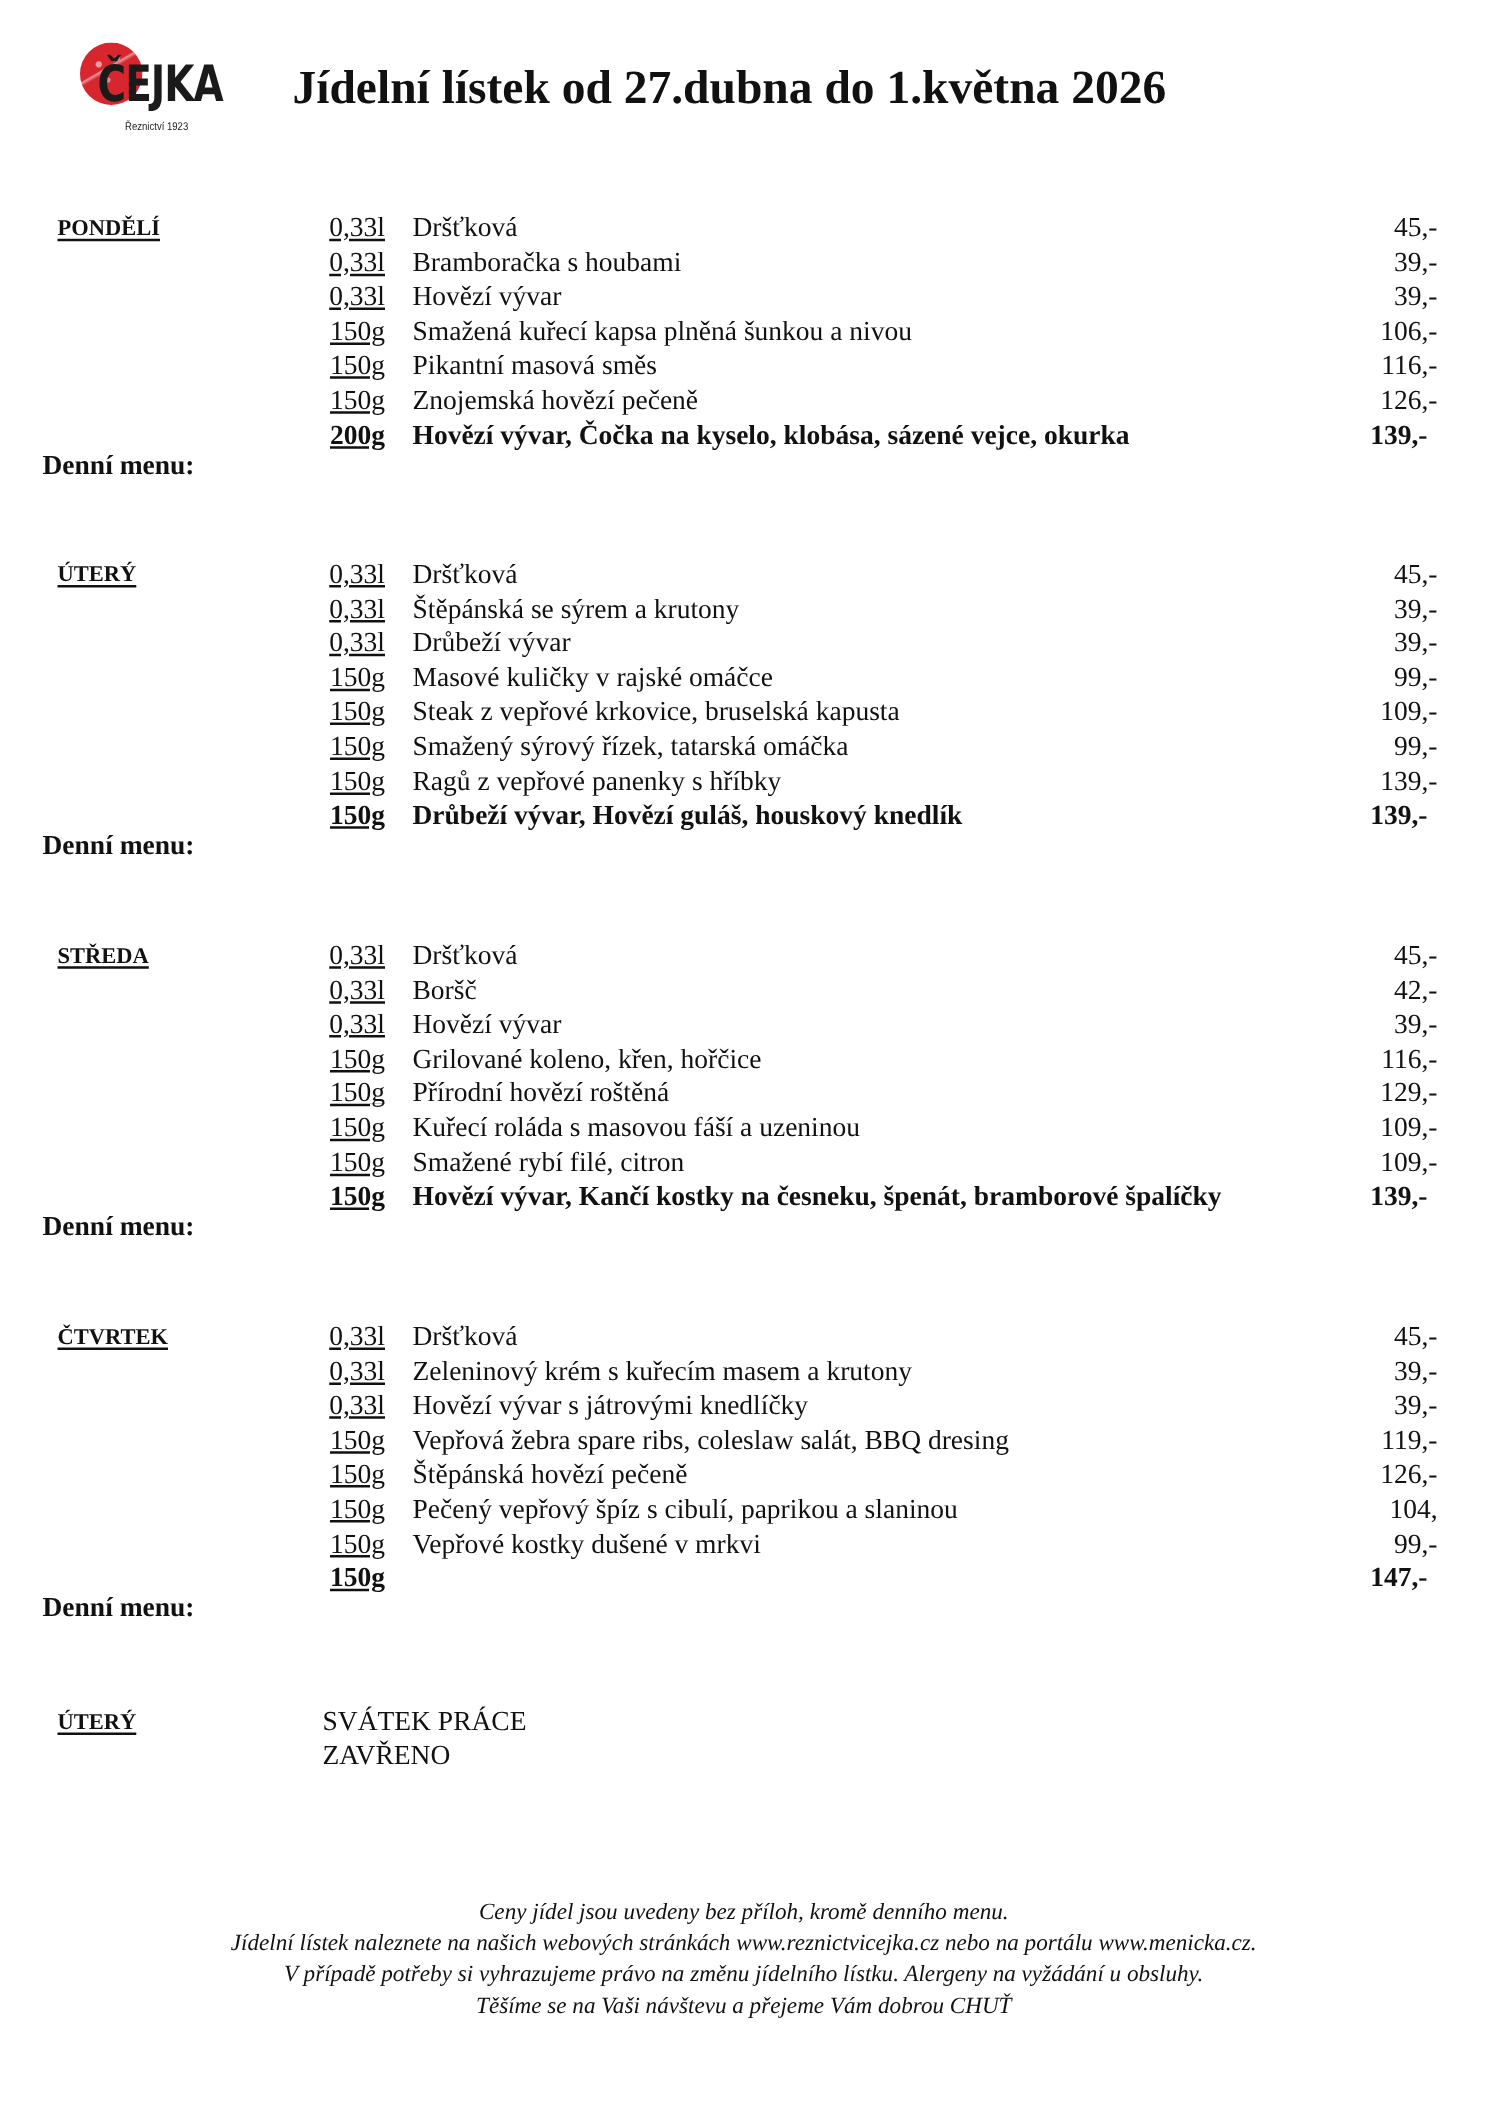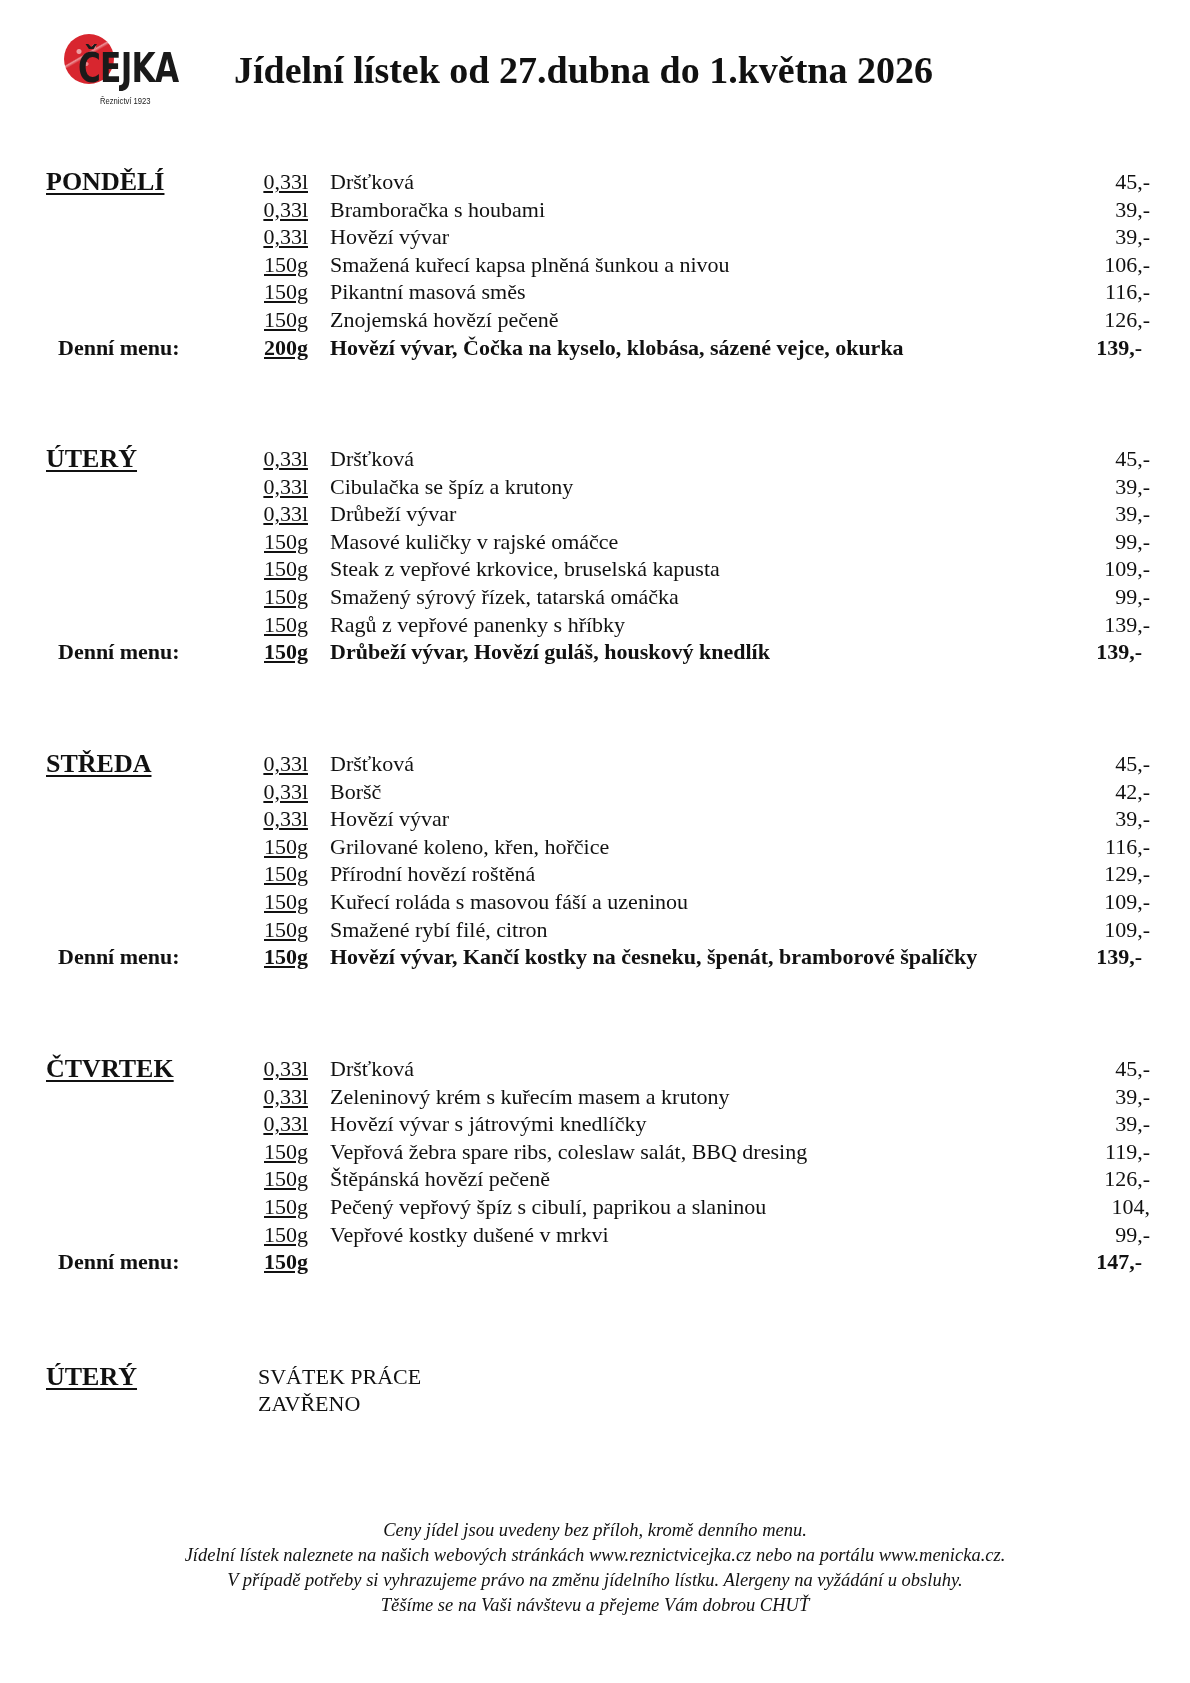--- a/index.html
+++ b/index.html
@@ -30,33 +30,33 @@
       font-family: "Liberation Sans", sans-serif; font-size: 9px; color: #222;
       transform: scaleX(0.85); transform-origin: left top;
     }
     .title {
       position: absolute; left: 234px; top: 46px;
       font-size: 38px; font-weight: bold; white-space: nowrap; line-height: 48px;
     }
     .section { position: absolute; left: 0; width: 1190px; }
     .day-label {
       position: absolute; left: 46px; top: 0;
-      font-size: 26px; font-weight: bold; text-decoration: underline;
+      font-size: 18px; font-weight: bold; text-decoration: underline;
       text-decoration-thickness: 2px; text-underline-offset: 3px;
       line-height: 28px; white-space: nowrap;
     }
     .row {
       position: absolute; left: 0; width: 1190px; height: 28px; line-height: 28px;
       font-size: 22px; white-space: nowrap;
     }
     .row .qty { position: absolute; right: 882px; text-align: right; text-decoration: underline; }
     .row .dish { position: absolute; left: 330px; }
     .row .price { position: absolute; right: 40px; text-align: left; }
     .row.menu { font-weight: bold; }
-    .row.menu .label { position: absolute; left: 58px; }
+    .row.menu .label { position: absolute; left: 34px; margin-top: 24px; }
     .row.menu .price { right: 48px; }
     .closed-line {
       position: absolute; left: 258px; font-size: 22px; line-height: 28px; white-space: nowrap; text-align: right;
     }
     .footer {
       position: absolute; left: 0; top: 1518px; width: 1190px; text-align: center;
       font-style: italic; font-size: 18.5px; line-height: 25px;
     }
     .footer .b { font-weight: normal; }
   </style>
@@ -113,21 +113,21 @@
     </div>
     <div class="section" style="top: 445px;">
       <div class="day-label">ÚTERÝ</div>
       <div class="row" style="top: 0px;">
         <span class="qty">0,33l</span>
         <span class="dish">Dršťková</span>
         <span class="price">45,-</span>
       </div>
       <div class="row" style="top: 27.6px;">
         <span class="qty">0,33l</span>
-        <span class="dish">Cibulačka se špíz a krutony</span>
+        <span class="dish">Štěpánská se sýrem a krutony</span>
         <span class="price">39,-</span>
       </div>
       <div class="row" style="top: 55.2px;">
         <span class="qty">0,33l</span>
         <span class="dish">Drůbeží vývar</span>
         <span class="price">39,-</span>
       </div>
       <div class="row" style="top: 82.8px;">
         <span class="qty">150g</span>
         <span class="dish">Masové kuličky v rajské omáčce</span>

